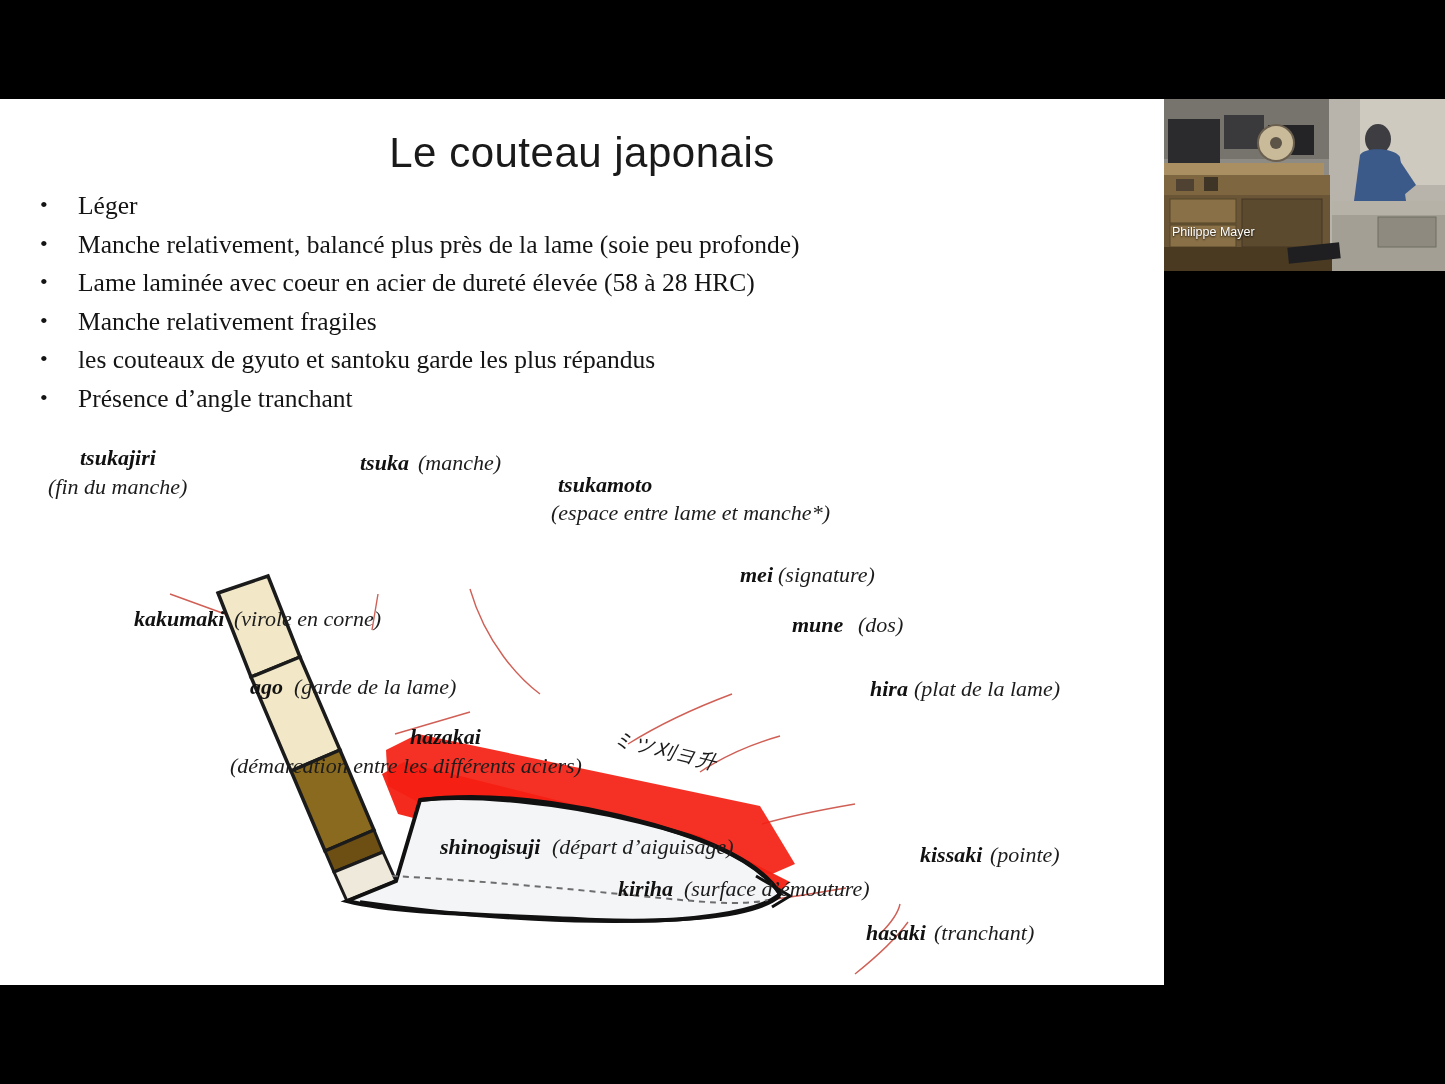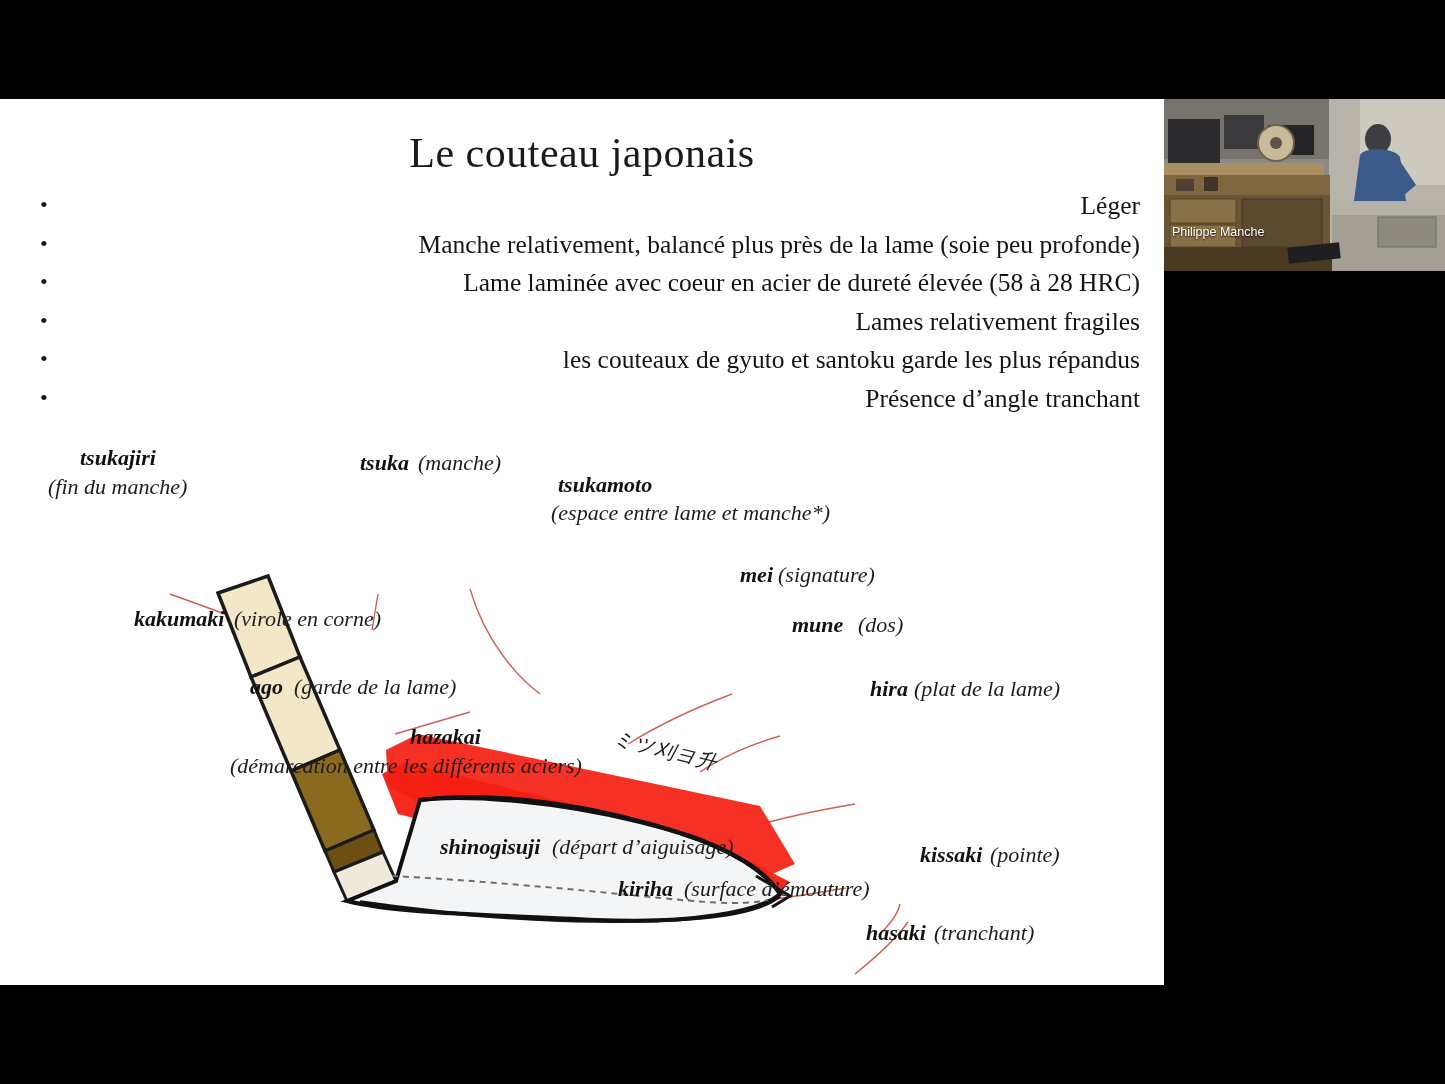--- a/index.html
+++ b/index.html
@@ -28,34 +28,33 @@
     height: 886px;
     background: #ffffff;
     overflow: hidden;
   }
   .slide-title {
     position: absolute;
     left: 0;
     top: 30px;
     width: 1164px;
     text-align: center;
-    font-family: Liberation Serif, serif;
+    font-family: Liberation Sans, sans-serif;
     font-size: 42px;
     color: #1a1a1a;
     letter-spacing: 0.5px;
   }
   .bullets {
     position: absolute;
     left: 30px;
     top: 88px;
     width: 1110px;
     list-style: none;
     margin: 0;
     padding: 0;
-    text-align: right;
   }
   .bullets li {
     position: relative;
     font-family: "Liberation Serif", serif;
     font-size: 25.5px;
     color: #141414;
     line-height: 38.5px;
     padding-left: 48px;
   }
   .bullets li::before {
@@ -136,21 +135,21 @@
   <div class="bar-right"></div>
 
   <div class="slide">
 
     <div class="slide-title">Le couteau japonais</div>
 
     <ul class="bullets">
       <li>Léger</li>
       <li>Manche relativement, balancé plus près de la lame (soie peu profonde)</li>
       <li>Lame laminée avec coeur en acier de dureté élevée (58 à 28 HRC)</li>
-      <li>Lames relativement fragiles</li>
+      <li>Manche relativement fragiles</li>
       <li>les couteaux de gyuto et santoku garde les plus répandus</li>
       <li>Présence d’angle tranchant</li>
     </ul>
 
     <div class="diagram">
       <svg width="1164" height="545" viewBox="0 0 1164 545" xmlns="http://www.w3.org/2000/svg">
 
         <g class="leader">
           <path d="M170,150 L236,174"></path>
           <path d="M378,150 L372,186"></path>
@@ -272,16 +271,16 @@
       <rect x="168" y="102" width="113" height="14" fill="#b6b2a8"></rect>
       <rect x="168" y="116" width="113" height="56" fill="#a39f95"></rect>
       <rect x="214" y="118" width="58" height="30" fill="#8e8a80" stroke="#6f6c63"></rect>
 
       <rect x="0" y="148" width="168" height="24" fill="#4a3a22"></rect>
       <rect x="124" y="146" width="52" height="16" fill="#1f1f21" transform="rotate(-6 150 154)"></rect>
 
       <rect x="12" y="80" width="18" height="12" fill="#4f4233"></rect>
       <rect x="40" y="78" width="14" height="14" fill="#3e3527"></rect>
     </svg>
-    <div class="nametag">Philippe Manche</div>
+    <div class="nametag">Philippe Mayer</div>
   </div>
 
 </div>
 
 </body></html>

